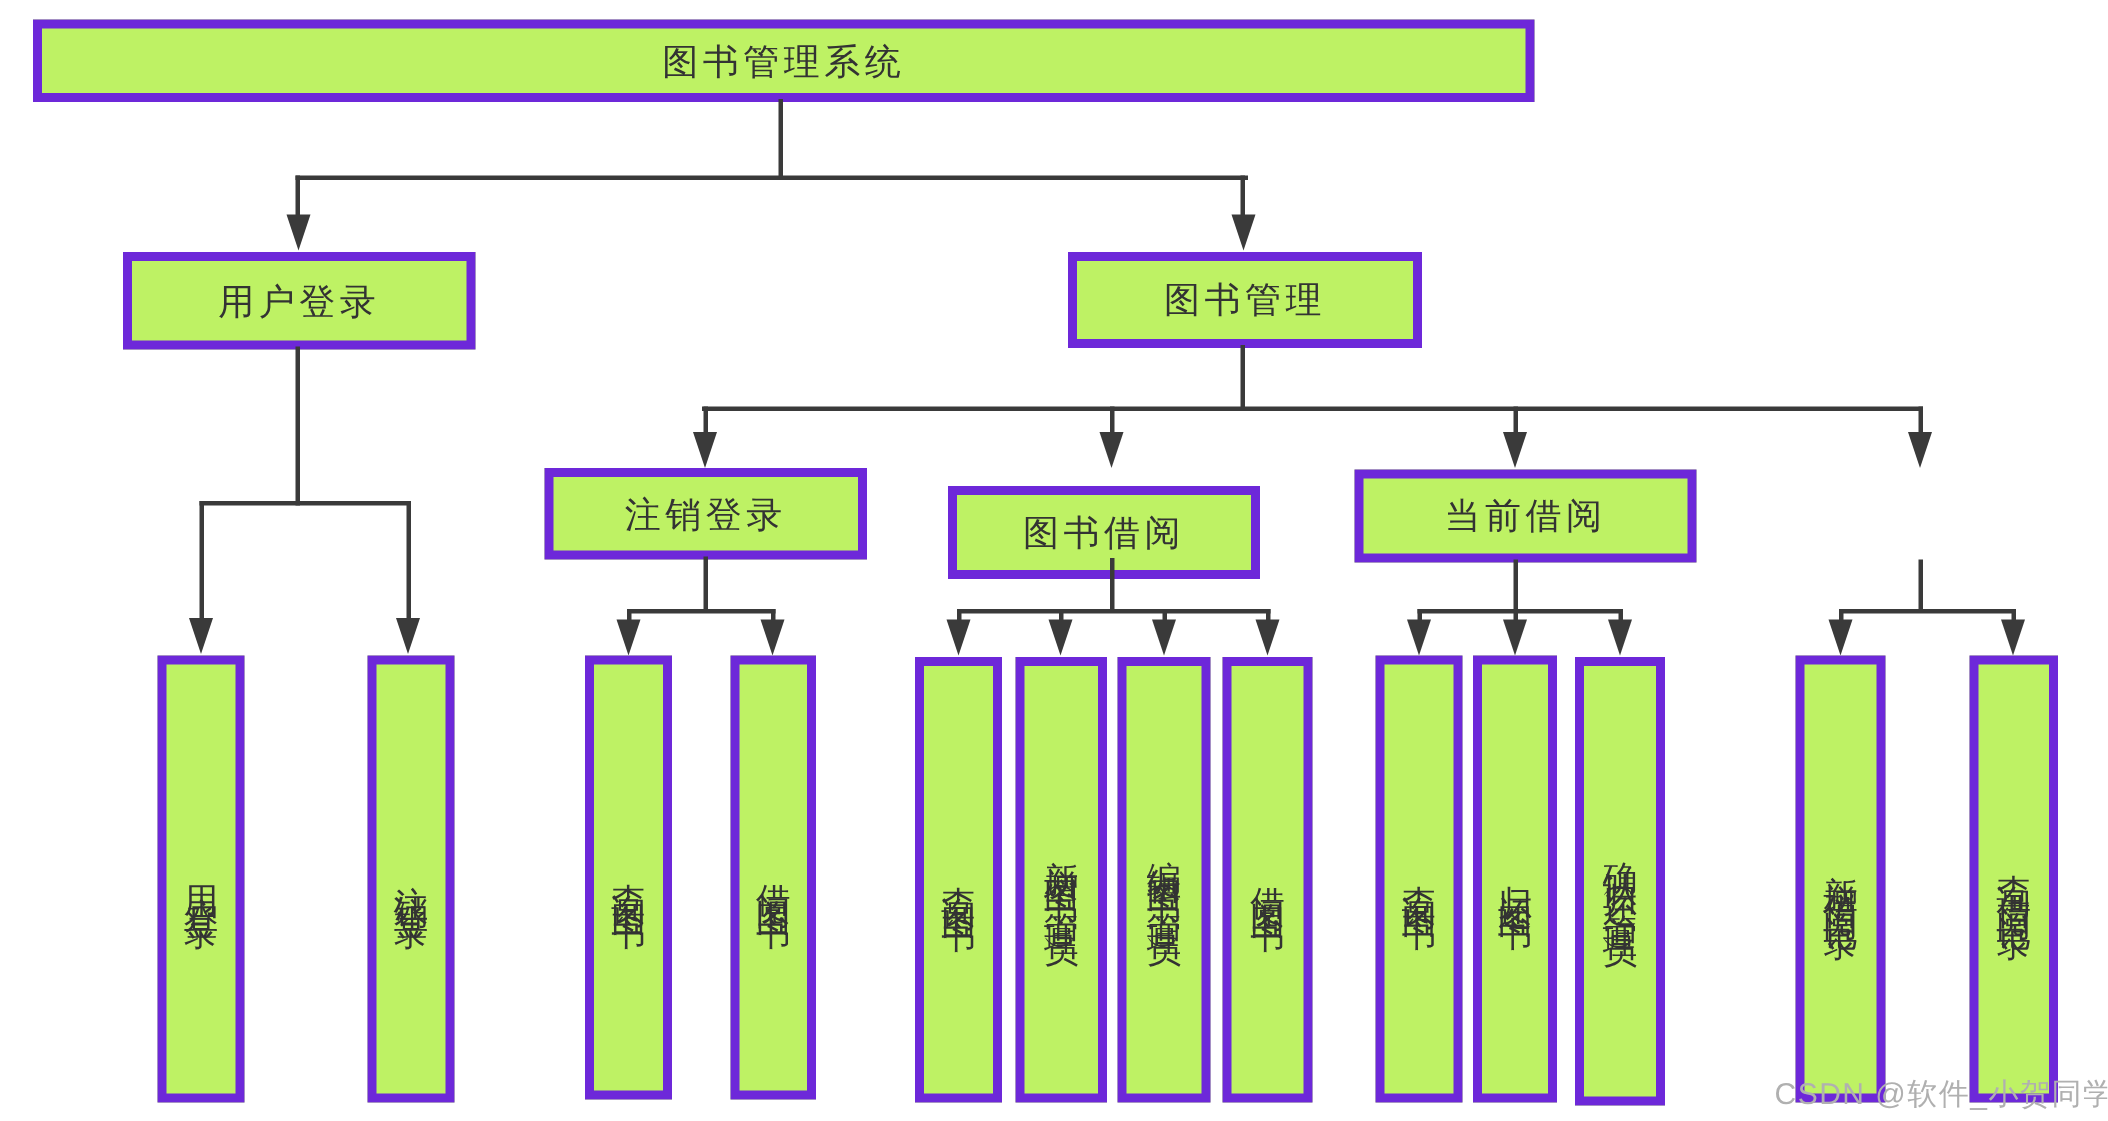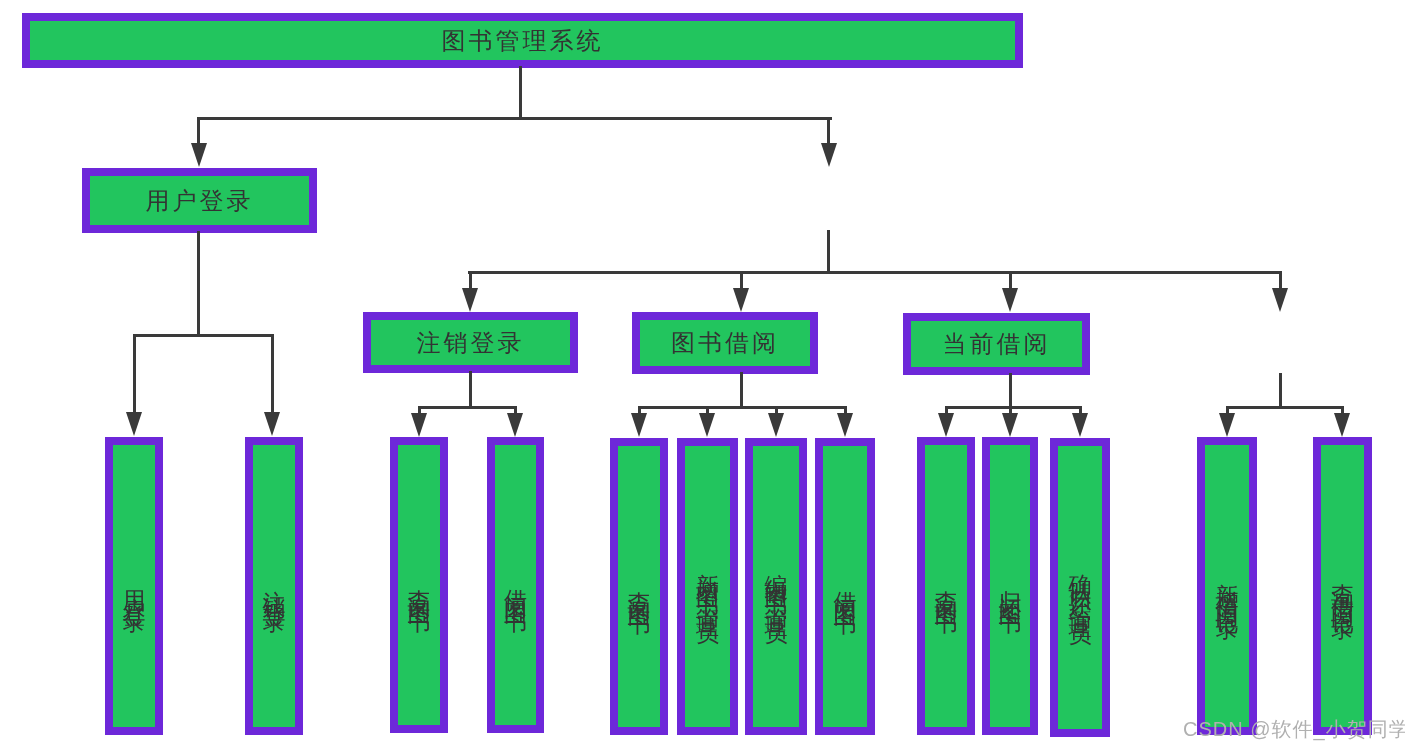--- a/index.html
+++ b/index.html
@@ -11,22 +11,22 @@
   #canvas {
     position: relative;
     width: 1405px;
     height: 747px;
     background: #ffffff;
     overflow: hidden;
   }
   .box {
     position: absolute;
     box-sizing: border-box;
-    border: 8px solid #6d28d9;
-    background: #22c55e;
+    border: 6px solid #6d28d9;
+    background: #bef264;
     color: #333333;
     display: flex;
     align-items: center;
     justify-content: center;
     text-align: center;
   }
   .box.h {
     font-size: 24px;
     letter-spacing: 3px;
   }
@@ -74,42 +74,43 @@
   <div class="box h" style="left:22px; top:13px; width:1001px; height:55px;">图书管理系统</div>
 
   <div class="vline" style="left:519px; top:66px; height:52px;"></div>
   <div class="hline" style="left:197px; top:117px; width:635px;"></div>
   <div class="vline" style="left:197px; top:117px; height:30px;"></div>
   <div class="arrow" style="left:191px; top:143px;"></div>
   <div class="vline" style="left:827px; top:117px; height:30px;"></div>
   <div class="arrow" style="left:821px; top:143px;"></div>
 
   <div class="box h" style="left:82px; top:168px; width:235px; height:65px;">用户登录</div>
+  <div class="box h" style="left:712px; top:168px; width:236px; height:64px;">图书管理</div>
 
   <div class="vline" style="left:197px; top:231px; height:106px;"></div>
   <div class="hline" style="left:133px; top:334px; width:141px;"></div>
   <div class="vline" style="left:133px; top:334px; height:82px;"></div>
   <div class="arrow" style="left:126px; top:412px;"></div>
   <div class="vline" style="left:271px; top:334px; height:82px;"></div>
   <div class="arrow" style="left:264px; top:412px;"></div>
 
   <div class="vline" style="left:827px; top:230px; height:44px;"></div>
   <div class="hline" style="left:468px; top:271px; width:814px;"></div>
   <div class="vline" style="left:469px; top:271px; height:22px;"></div>
   <div class="arrow" style="left:462px; top:288px;"></div>
   <div class="vline" style="left:740px; top:271px; height:22px;"></div>
   <div class="arrow" style="left:733px; top:288px;"></div>
   <div class="vline" style="left:1009px; top:271px; height:22px;"></div>
   <div class="arrow" style="left:1002px; top:288px;"></div>
   <div class="vline" style="left:1279px; top:271px; height:22px;"></div>
   <div class="arrow" style="left:1272px; top:288px;"></div>
 
   <div class="box h" style="left:363px; top:312px; width:215px; height:61px;">注销登录</div>
-  <div class="box h" style="left:632px; top:312px; width:186px; height:62px;">图书借阅</div>
-  <div class="box h" style="left:903px; top:313px; width:187px; height:62px;">当前借阅</div>
+  <div class="box h" style="left:632px; top:324px; width:208px; height:62px;">图书借阅</div>
+  <div class="box h" style="left:903px; top:313px; width:228px; height:62px;">当前借阅</div>
 
   <div class="vline" style="left:469px; top:371px; height:37px;"></div>
   <div class="hline" style="left:418px; top:406px; width:99px;"></div>
   <div class="vline" style="left:418px; top:406px; height:12px;"></div>
   <div class="arrow" style="left:411px; top:413px;"></div>
   <div class="vline" style="left:514px; top:406px; height:12px;"></div>
   <div class="arrow" style="left:507px; top:413px;"></div>
 
   <div class="vline" style="left:740px; top:372px; height:36px;"></div>
   <div class="hline" style="left:638px; top:406px; width:209px;"></div>

